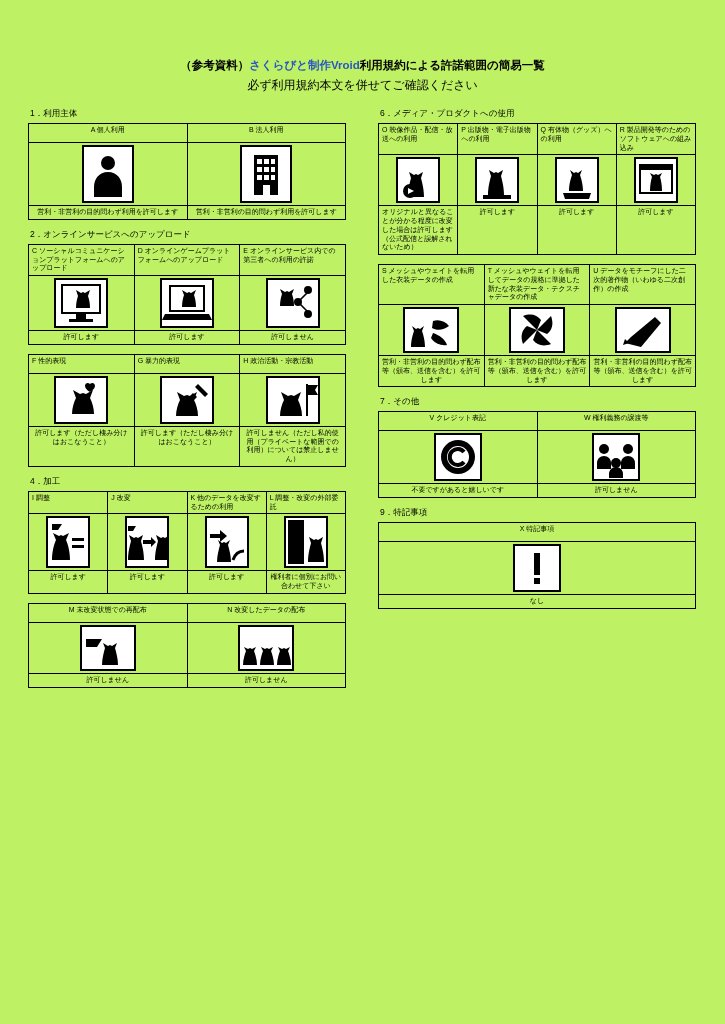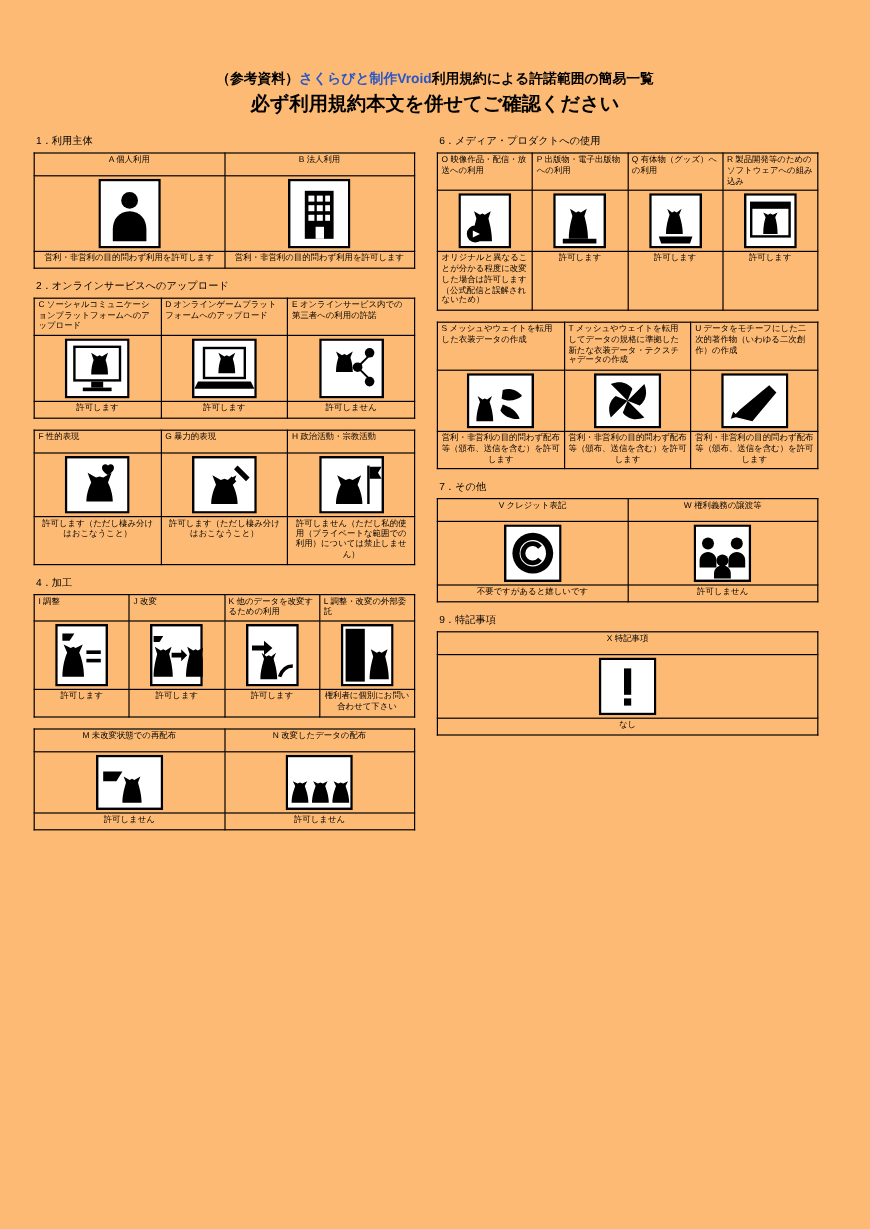--- a/index.html
+++ b/index.html
@@ -1,28 +1,28 @@
 <!DOCTYPE html>
 <html><head>
 <meta charset="utf-8">
 <style>
   html,body{margin:0;padding:0;background:#f0f0f0;}
   body{font-family:"Liberation Sans","DejaVu Sans",sans-serif;}
   .page{
-    width:725px;height:1024px;background:#fdba74;position:relative;margin:0 auto;
+    width:725px;height:1024px;background:#bef264;position:relative;margin:0 auto;
     box-sizing:border-box;
   }
   .title-block{
     text-align:center;padding-top:58px;
   }
   .title-line1{font-size:11.5px;font-weight:bold;color:#000;letter-spacing:0px;}
   .title-line1 .blue{color:#2b57c4;}
-  .title-line2{font-size:16px;font-weight:bold;color:#000;margin-top:4px;}
+  .title-line2{font-size:12px;font-weight:normal;color:#000;margin-top:4px;}
   .cols{
-    display:flex;gap:18px;padding:14px 28px 0 28px;align-items:flex-start;
+    display:flex;gap:32px;padding:14px 28px 0 28px;align-items:flex-start;
   }
   .col{width:318px;}
   .sec-title{
     font-size:8.5px;color:#000;margin:0 0 3px 2px;font-weight:normal;
   }
   .sec{margin-bottom:9px;}
   table.grid{
     border-collapse:collapse;width:100%;table-layout:fixed;
   }
   table.grid td{

